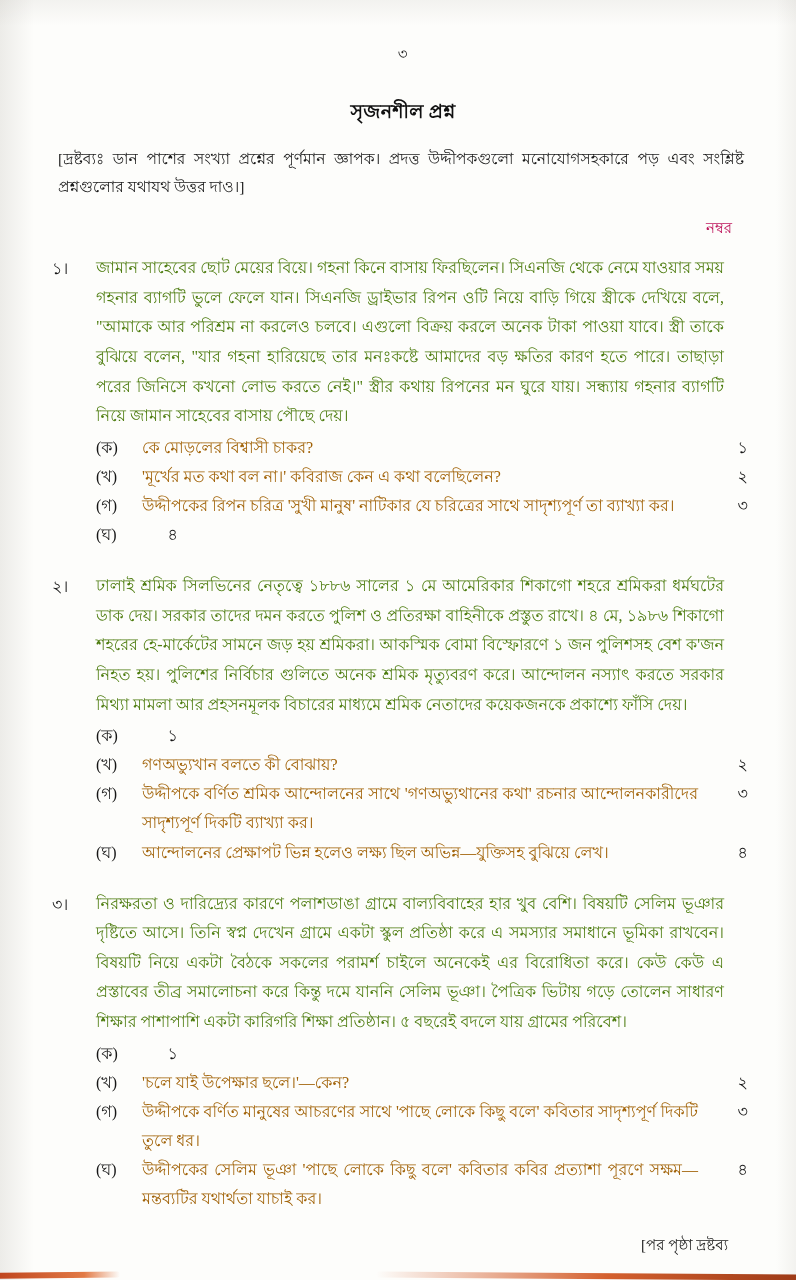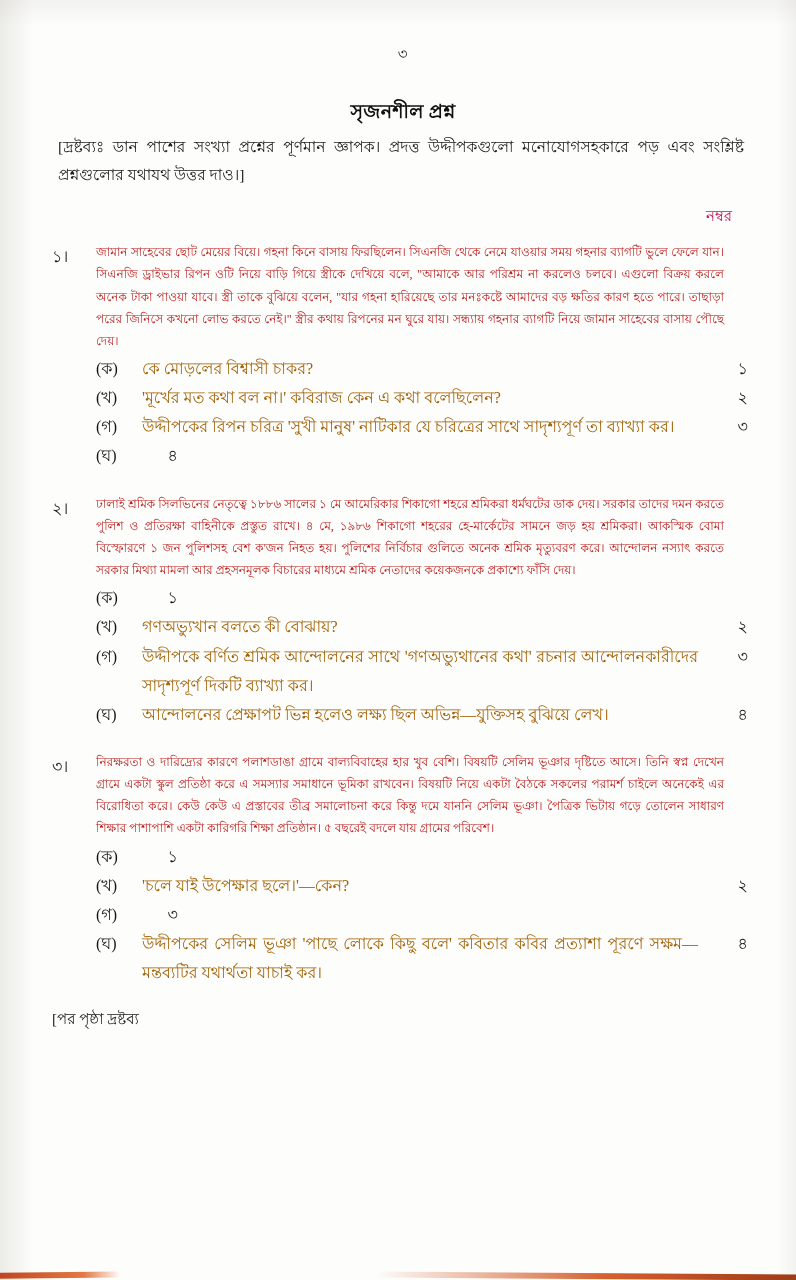--- a/index.html
+++ b/index.html
@@ -77,21 +77,21 @@
     font-size: 15px;
     letter-spacing: 0.5px;
     margin-bottom: 30px;
     color: #222;
   }
 
   .paper-title {
     text-align: center;
     font-size: 19px;
     font-weight: bold;
-    margin-bottom: 4px;
+    margin-bottom: 16px;
     letter-spacing: 0.3px;
     color: #111;
   }
 
   .instruction {
     font-size: 15.5px;
     line-height: 1.78;
     text-align: justify;
     padding: 0 10px 0 6px;
     margin-bottom: 16px;
@@ -121,24 +121,24 @@
     padding-top: 1px;
     color: #161616;
   }
 
   .q-body {
     flex: 1 1 auto;
     min-width: 0;
   }
 
   .stimulus {
-    font-size: 12px;
+    font-size: 16px;
     line-height: 1.85;
     text-align: justify;
-    color: #b91c1c;
+    color: #4d7c0f;
     margin-bottom: 2px;
     padding-right: 30px;
   }
 
   .subq {
     display: flex;
     align-items: flex-start;
     font-size: 16px;
     line-height: 1.82;
   }
@@ -161,20 +161,21 @@
     flex: 0 0 36px;
     text-align: right;
     padding-right: 6px;
     color: #161616;
   }
 
   .q-gap { height: 16px; }
 
   .footer-note {
     margin-top: 20px;
+    text-align: right;
     font-size: 15px;
     padding-right: 26px;
     color: #1a1a1a;
   }
 </style>
 </head>
 <body>
 
 <div class="page">
   <div class="scan-shade-left"></div>
@@ -258,20 +259,21 @@
           <div class="subq-label">(ক)</div>
           <div class="subq-marks">১</div>
         </div>
         <div class="subq">
           <div class="subq-label">(খ)</div>
           <div class="subq-text">'চলে যাই উপেক্ষার ছলে।'—কেন?</div>
           <div class="subq-marks">২</div>
         </div>
         <div class="subq">
           <div class="subq-label">(গ)</div>
+          <div class="subq-text">উদ্দীপকে বর্ণিত মানুষের আচরণের সাথে 'পাছে লোকে কিছু বলে' কবিতার সাদৃশ্যপূর্ণ দিকটি তুলে ধর।</div>
           <div class="subq-marks">৩</div>
         </div>
         <div class="subq">
           <div class="subq-label">(ঘ)</div>
           <div class="subq-text">উদ্দীপকের সেলিম ভূঞা 'পাছে লোকে কিছু বলে' কবিতার কবির প্রত্যাশা পূরণে সক্ষম—মন্তব্যটির যথার্থতা যাচাই কর।</div>
           <div class="subq-marks">৪</div>
         </div>
       </div>
     </div>
 

